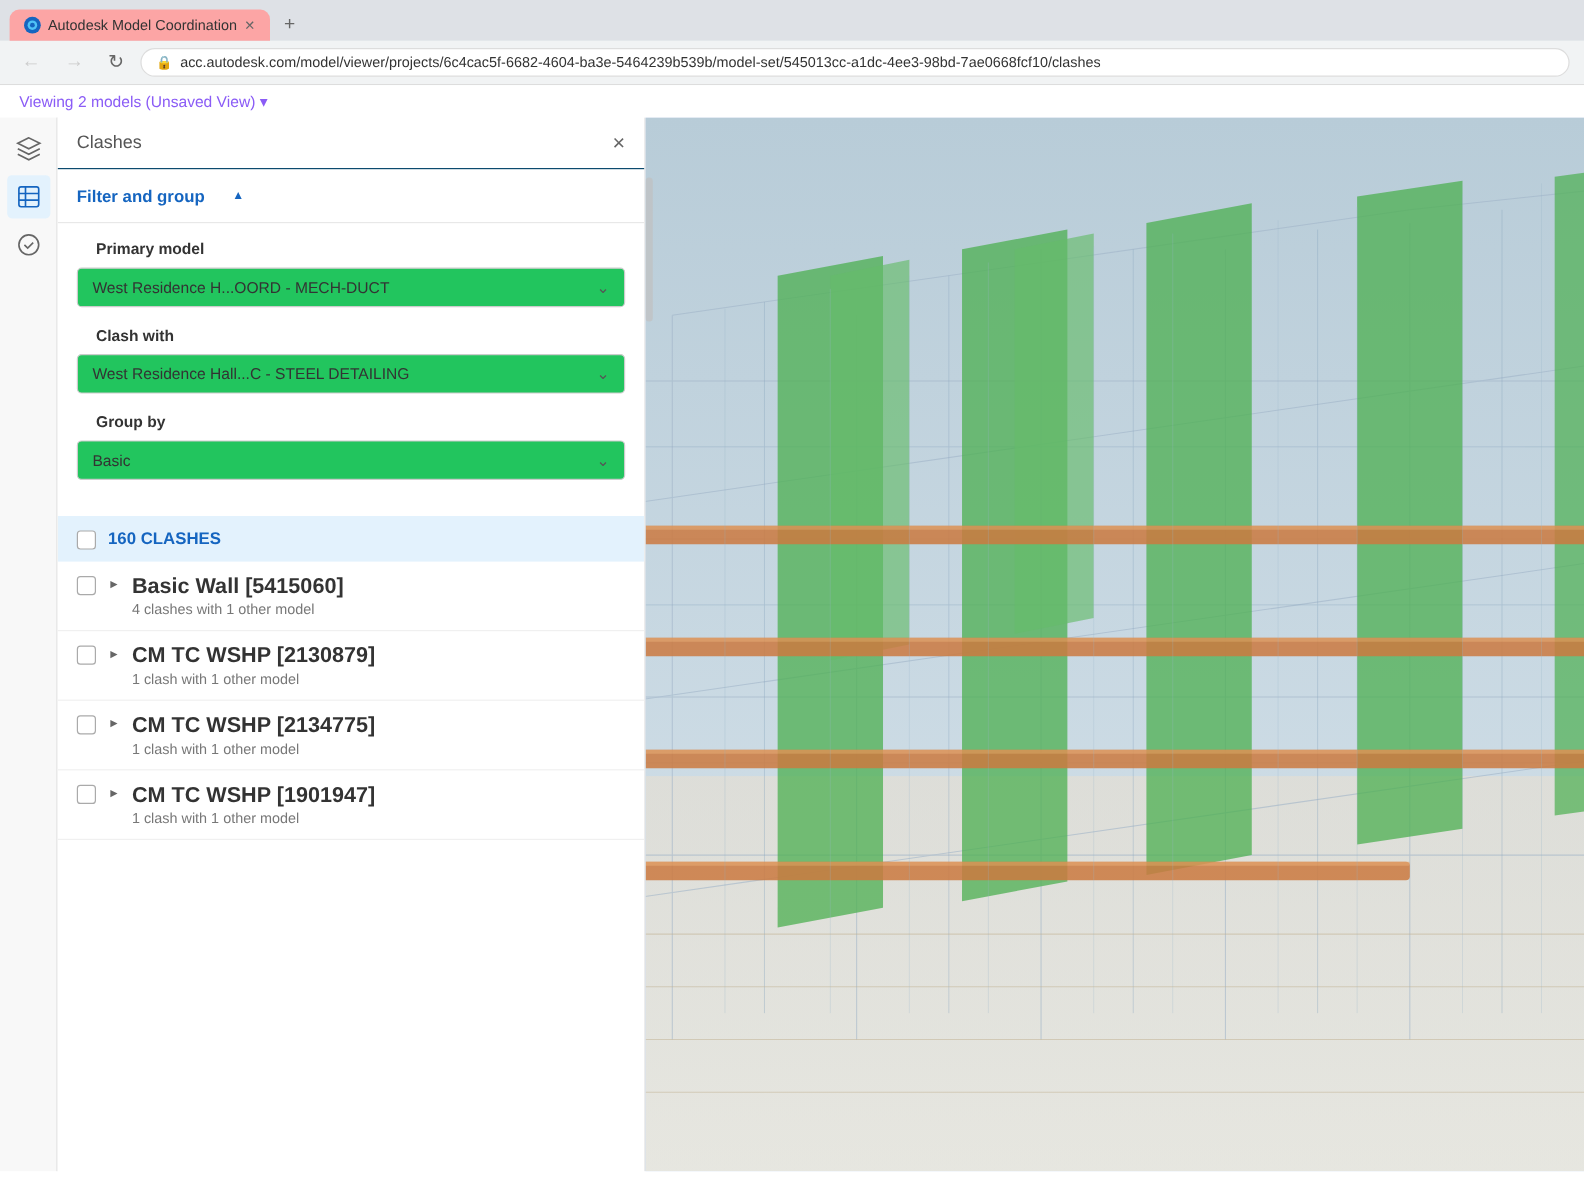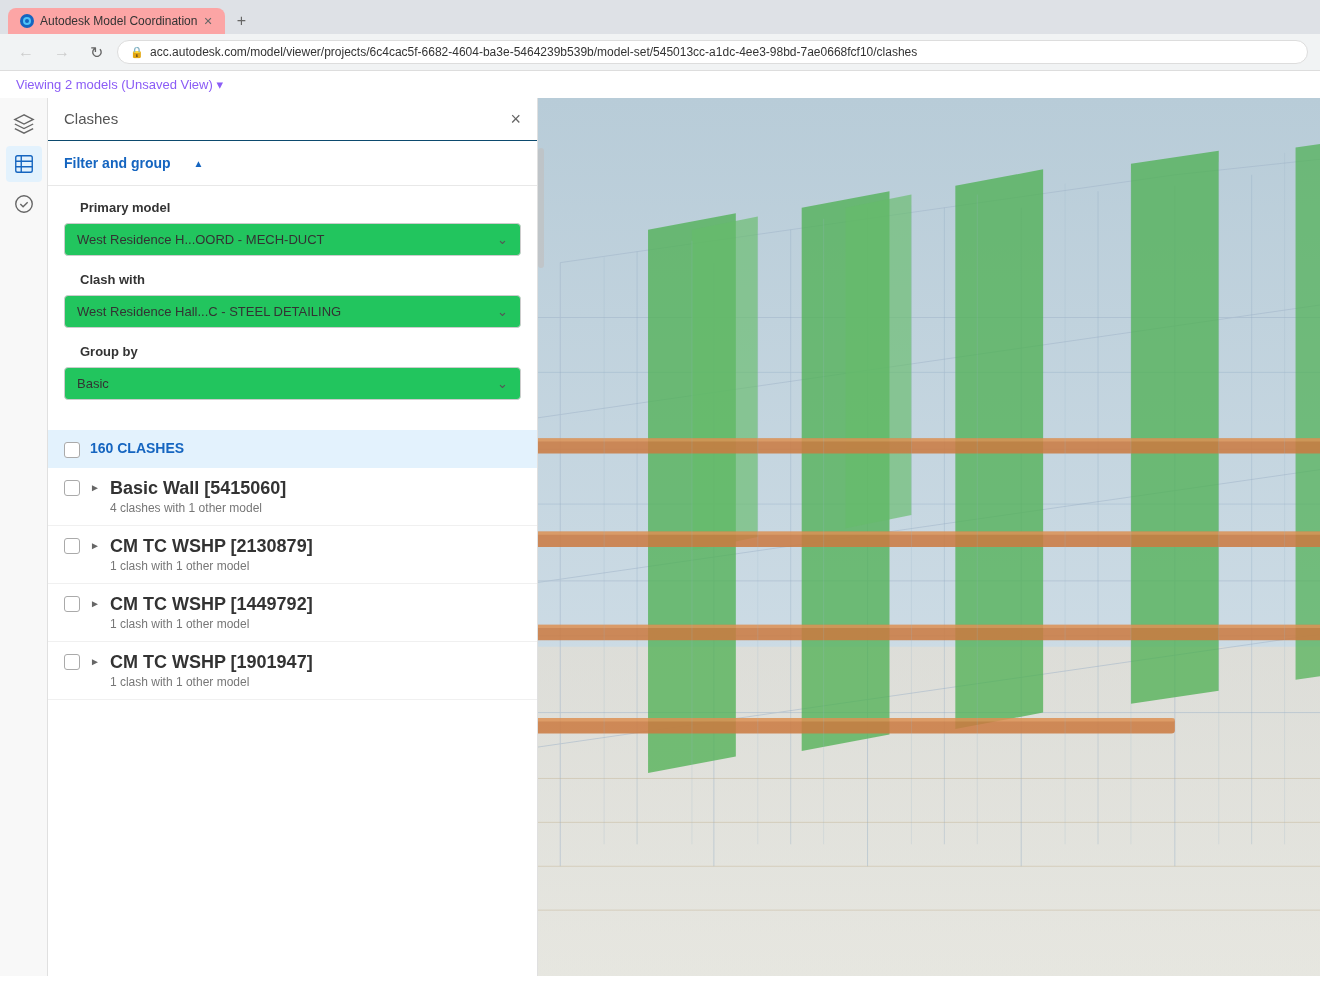--- a/index.html
+++ b/index.html
@@ -183,21 +183,21 @@
     <span class="clash-expand">►</span>
     <div class="clash-info">
       <div class="clash-name">CM TC WSHP [2130879]</div>
       <div class="clash-detail">1 clash with 1 other model</div>
     </div>
   </div>
           <div class="clash-row">
     <div class="clash-checkbox"></div>
     <span class="clash-expand">►</span>
     <div class="clash-info">
-      <div class="clash-name">CM TC WSHP [1449792]</div>
+      <div class="clash-name">CM TC WSHP [2134775]</div>
       <div class="clash-detail">1 clash with 1 other model</div>
     </div>
   </div>
           <div class="clash-row">
     <div class="clash-checkbox"></div>
     <span class="clash-expand">►</span>
     <div class="clash-info">
       <div class="clash-name">CM TC WSHP [1901947]</div>
       <div class="clash-detail">1 clash with 1 other model</div>
     </div>

